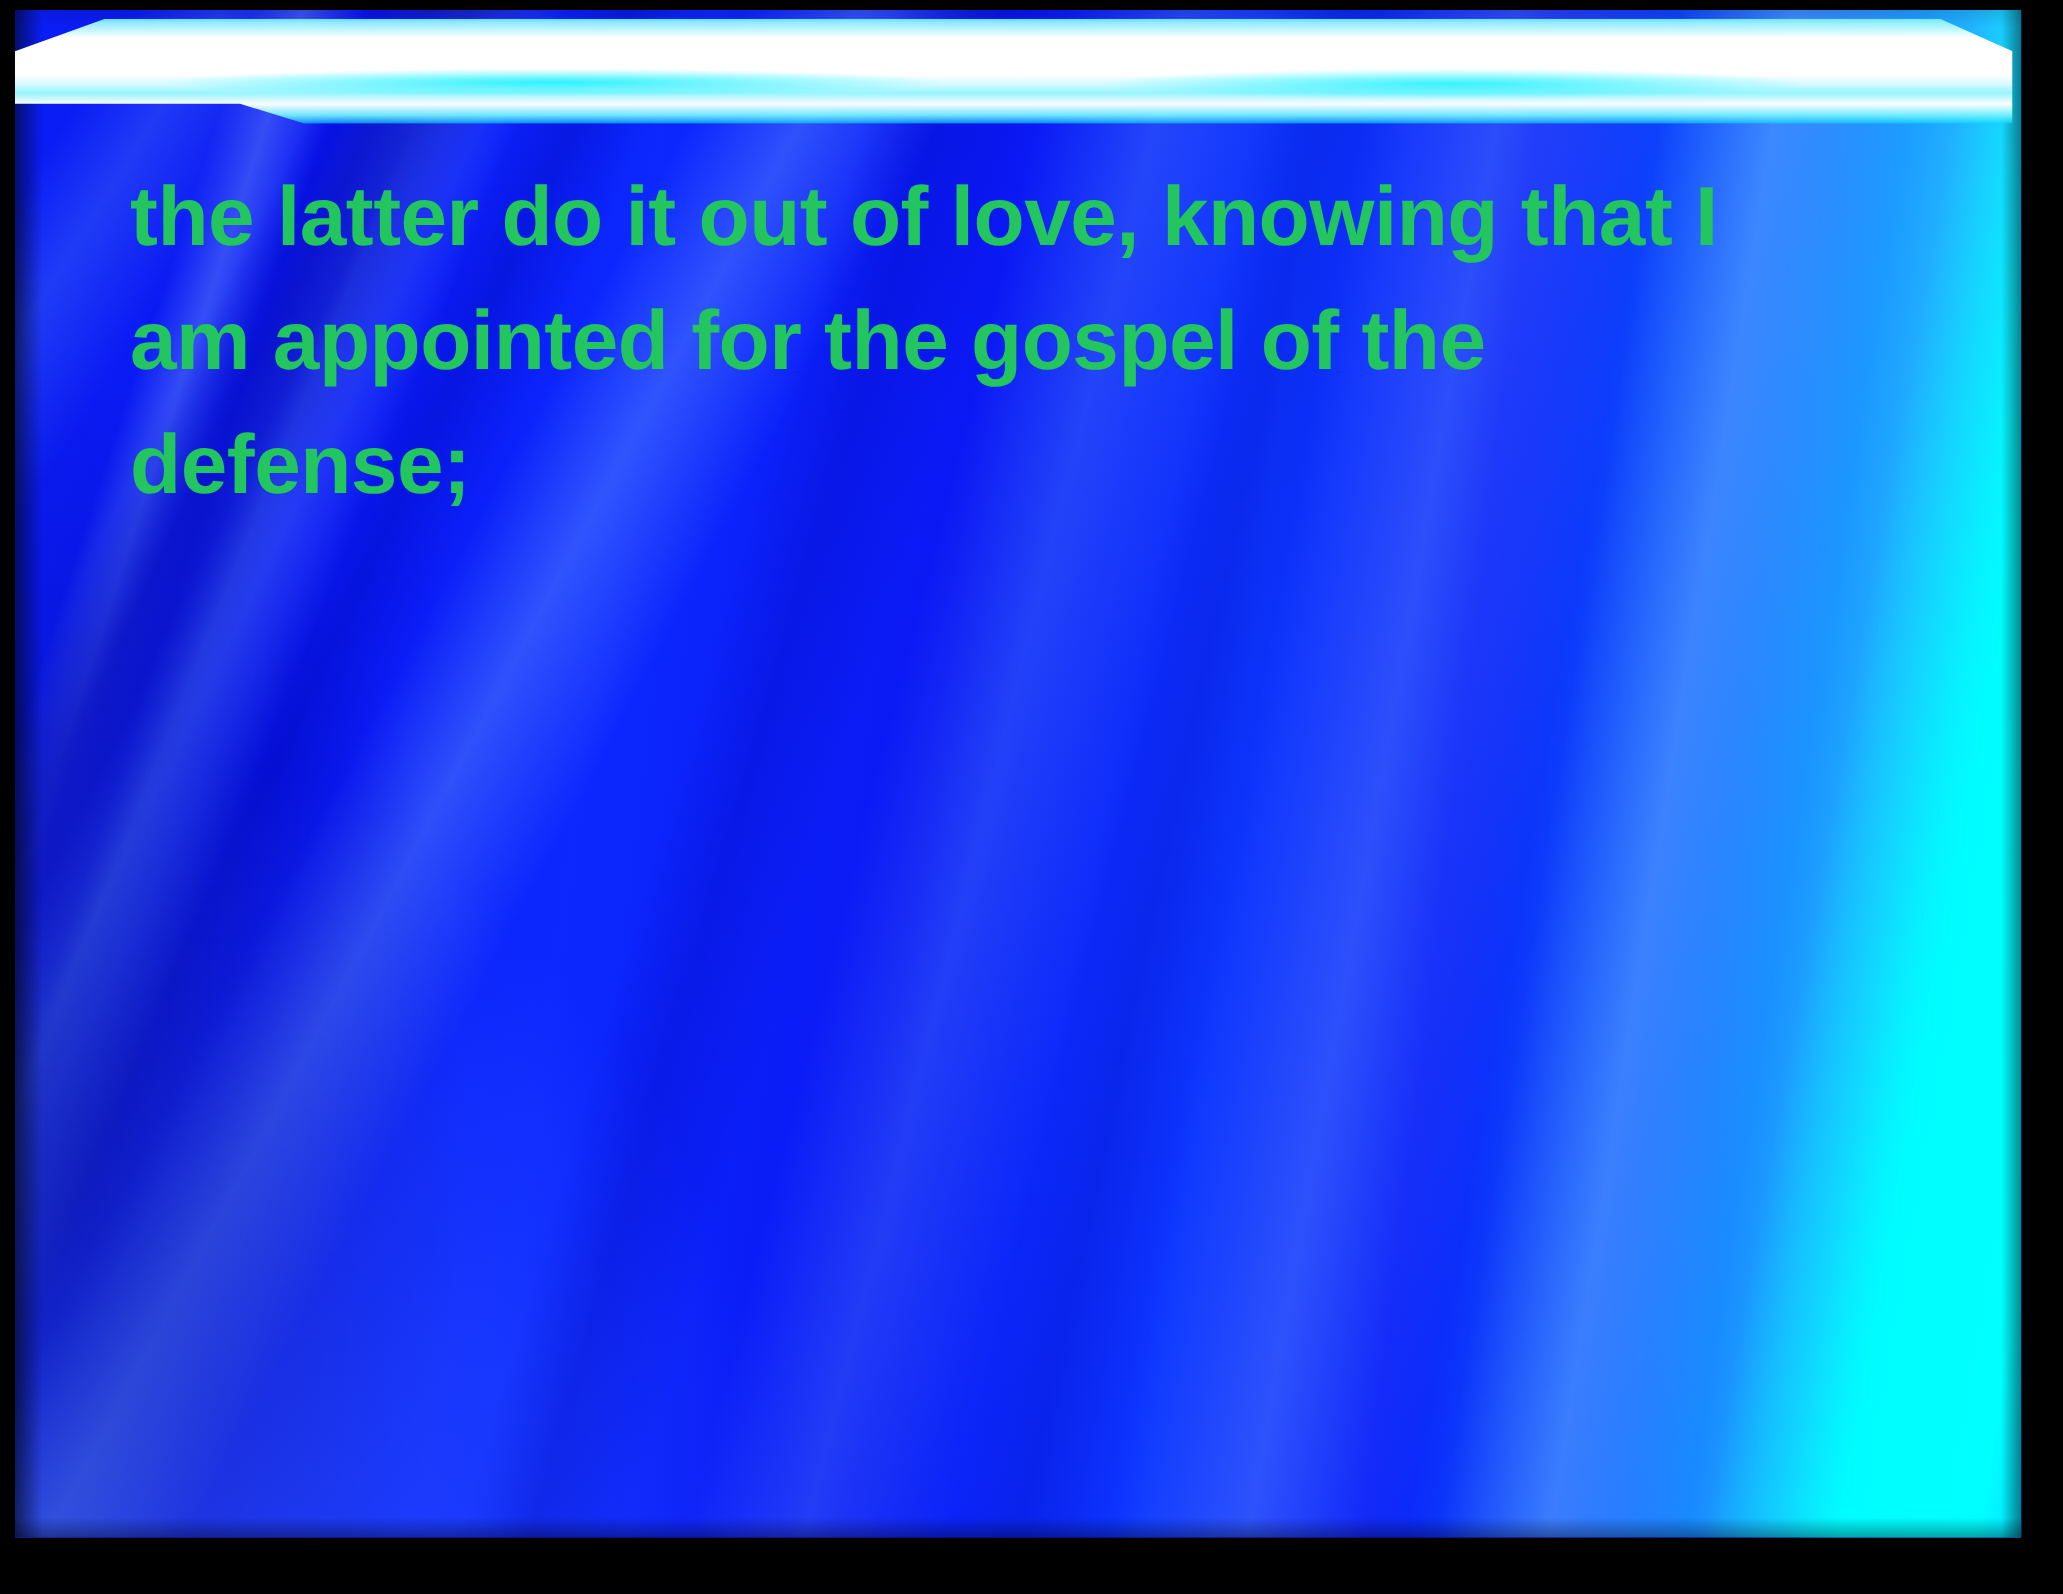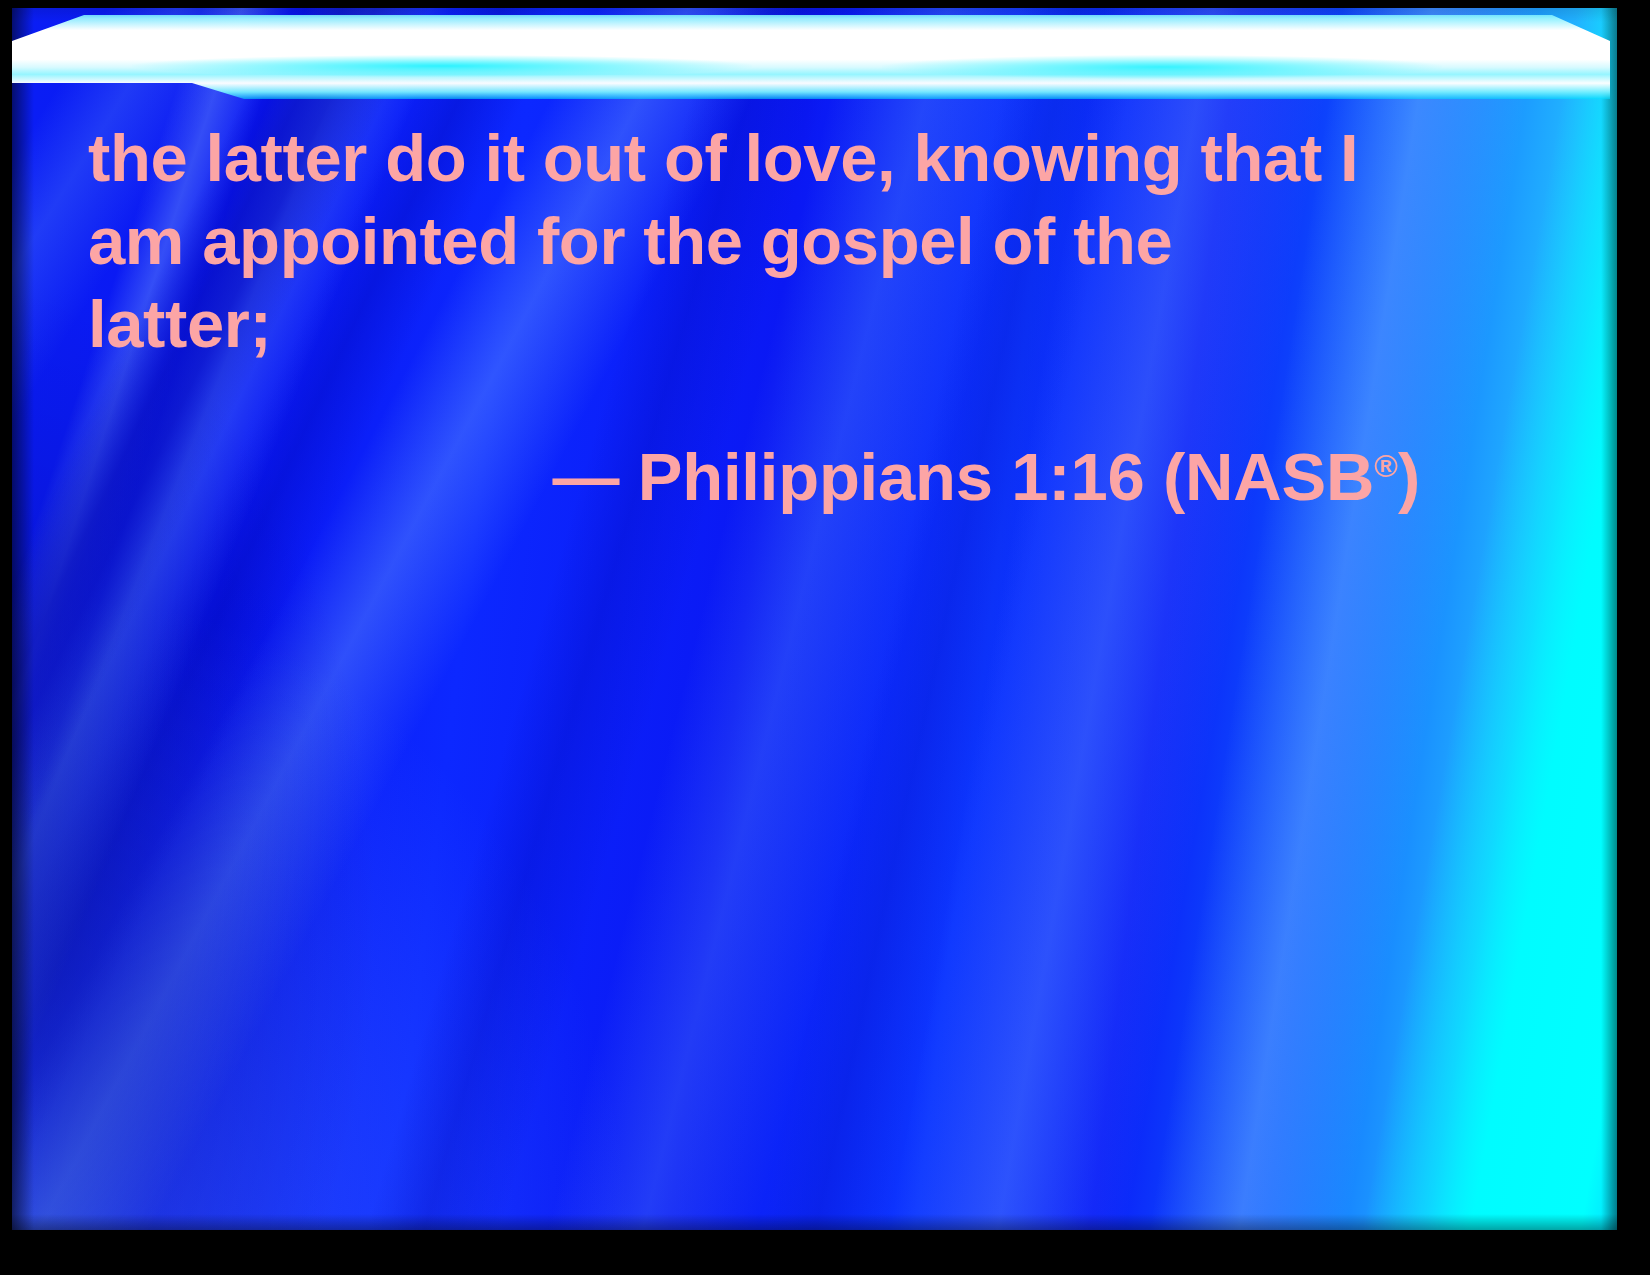--- a/index.html
+++ b/index.html
@@ -161,28 +161,28 @@
   #textblock {
     position: absolute;
     left: 76px;
     top: 108px;
     width: 1440px;
     pointer-events: none;
   }
 
   .verse-line,
   .attribution {
-    color: #fca5a5;
+    color: #22c55e;
     font-family: "Liberation Sans", "DejaVu Sans", sans-serif;
     font-weight: bold;
     font-size: 67px;
     line-height: 83px;
     letter-spacing: -0.4px;
     white-space: nowrap;
-    margin: 0;
+    margin: 16px;
   }
 
   .attribution {
     text-align: right;
     padding-top: 60px;
     padding-right: 108px;
     letter-spacing: -0.2px;
   }
   .attribution .reg {
     font-size: 0.48em;
@@ -206,19 +206,18 @@
 
     <div id="headerband">
       <div class="band-core"></div>
       <div class="band-glow"></div>
       <div class="band-glow2"></div>
     </div>
 
     <div id="textblock">
       <p class="verse-line">the latter do it out of love, knowing that I</p>
       <p class="verse-line">am appointed for the gospel of the</p>
-      <p class="verse-line">latter;</p>
-
-      <p class="attribution"><span>—</span><span>&nbsp;</span><span>Philippians 1:16 (NASB</span><span class="reg">®</span><span>)</span></p>
+      <p class="verse-line">defense;</p>
+
     </div>
 
   </div>
 </div>
 
 </body></html>

